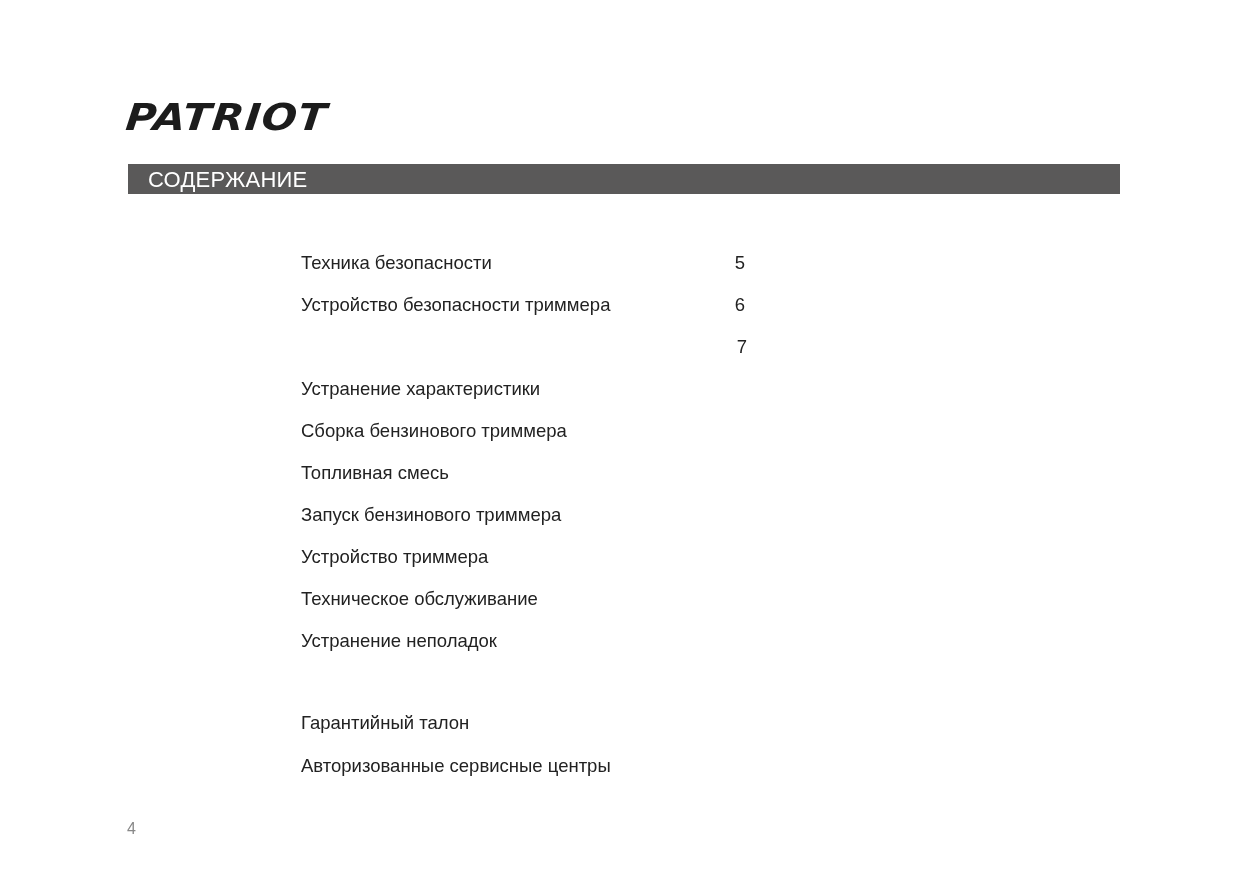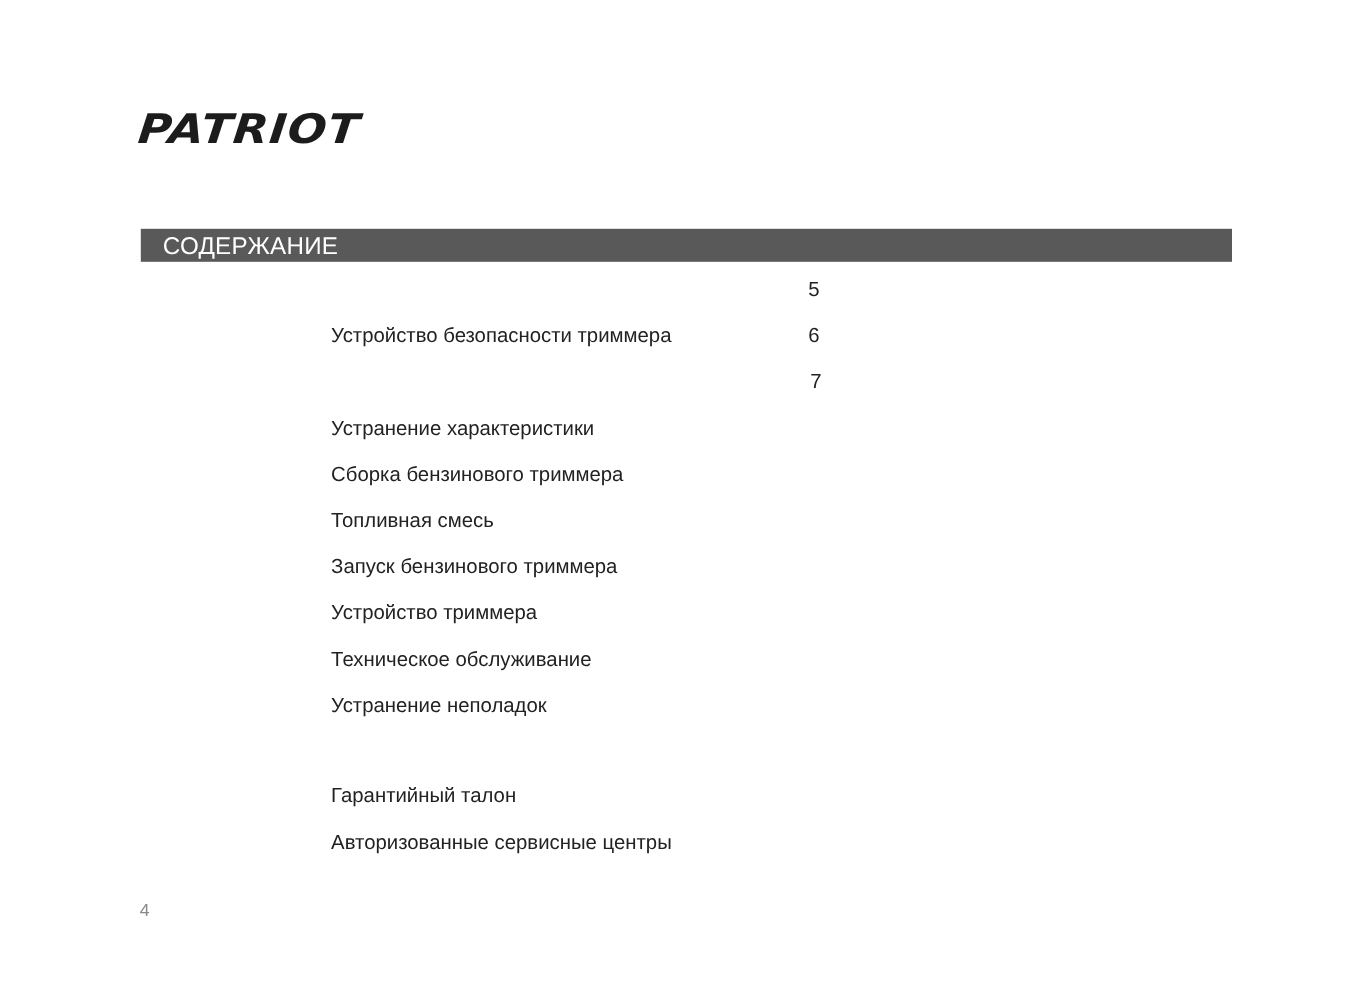--- a/index.html
+++ b/index.html
@@ -4,40 +4,41 @@
 <style>
   html, body { margin: 0; padding: 0; background: #ffffff; }
   body { width: 1246px; height: 896px; position: relative; overflow: hidden;
          font-family: "Liberation Sans", "DejaVu Sans", sans-serif; color: #222222; }
   .logo { position: absolute; left: 128px; top: 98px; height: 40px;
           font-family: "DejaVu Sans", "Liberation Sans", sans-serif;
           font-weight: 900; font-style: italic; font-size: 37px; letter-spacing: 1px;
           color: #1c1c1c; transform: skewX(-6deg) scaleX(1.12); transform-origin: left top;
           line-height: 40px; }
   .section-bar { position: absolute; left: 128px; top: 164px; width: 992px; height: 30px;
-                 background: #5a5959; margin-top: 44px; }
+                 background: #5a5959; }
   .section-title { position: absolute; left: 20px; top: 3px; font-size: 22px; color: #ffffff;
                    line-height: 26px; letter-spacing: 0.2px; }
   .toc { position: absolute; left: 301px; top: 250px; width: 460px; }
   .toc-row { position: absolute; left: 0; height: 26px; width: 460px; font-size: 18.5px; line-height: 26px; color: #222; }
   .toc-label { position: absolute; left: 0; top: 0; white-space: nowrap; }
   .toc-page { position: absolute; right: 16px; top: 0; }
   .page-number { position: absolute; left: 127px; top: 820px; font-size: 16px; color: #888888; }
 </style>
 </head>
 <body>
 
 <div class="logo">PATRIOT</div>
 
 <div class="section-bar">
   <div class="section-title">СОДЕРЖАНИЕ</div>
 </div>
 
 <div class="toc">
   <div class="toc-row" style="top:0px">
+    <span class="toc-label">Техника безопасности</span>
     <span class="toc-page">5</span>
   </div>
   <div class="toc-row" style="top:42px">
     <span class="toc-label">Устройство безопасности триммера</span>
     <span class="toc-page">6</span>
   </div>
   <div class="toc-row" style="top:84px">
     <span class="toc-page" style="right:14px">7</span>
   </div>
   <div class="toc-row" style="top:126px">

